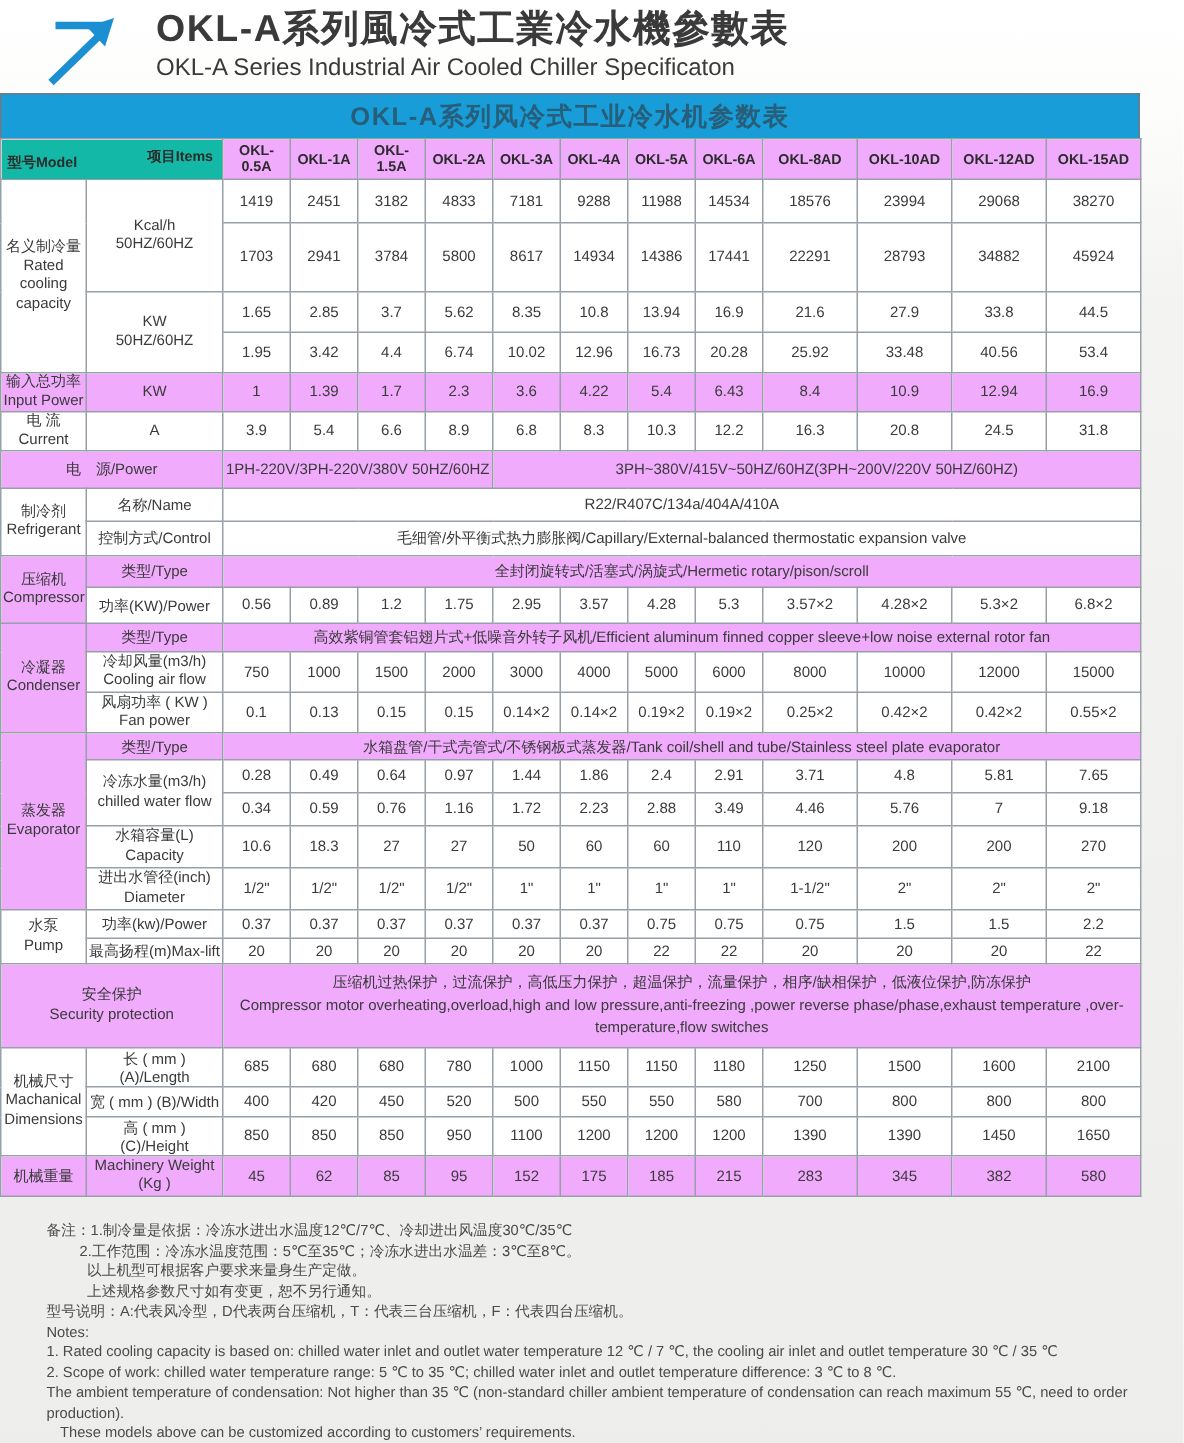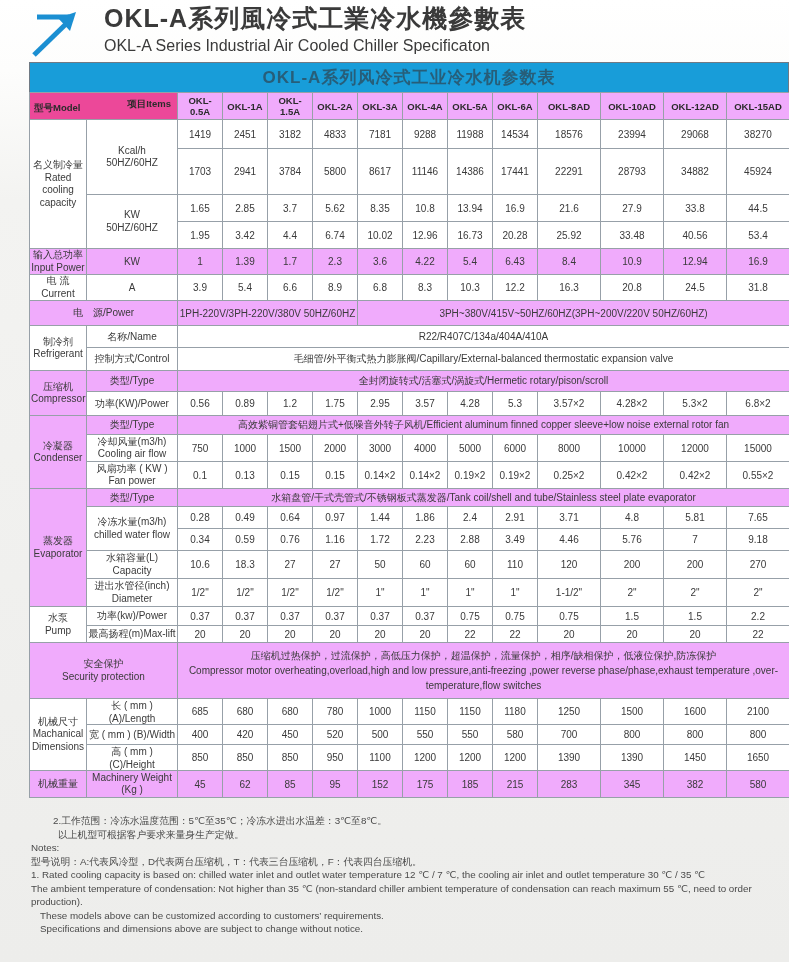--- a/index.html
+++ b/index.html
@@ -10,40 +10,40 @@
     color:#3c3c3c;
     background:linear-gradient(180deg,#ffffff 0px,#fdfdfc 70px,#f3f3f1 200px,#ededeb 100%);
   }
   
   .page-header { position:relative; height:62px; }
   .logo { position:absolute; left:27px; top:6px; }
   .titles { position:absolute; left:104px; top:2px; }
   .title-cn { font-size:25px; font-weight:700; color:#3a3a3a; letter-spacing:1px; }
   .title-en { font-size:16px; font-weight:400; color:#3a3a3a; margin-top:2px; }
   
-  .table-wrap { margin-left:29px; width:760px; }
+  .table-wrap { width:760px; }
   .tbl-title {
     height:30px; line-height:30px; text-align:center;
     background:#189dd9; color:#275e79; font-size:17px; font-weight:700;
     border:1px solid #707a84; border-bottom:none; letter-spacing:1px;
   }
   table { border-collapse:collapse; table-layout:fixed; width:760px; background:#fff; border:1px solid #707a84; }
   td,th { border:1px solid #97a0a8; text-align:center; vertical-align:middle; padding:0 1px; font-size:10px; color:#3a3a3a; font-weight:400; overflow:hidden; }
   th { font-weight:600; color:#2b2b2b; font-size:9.5px; }
   tr.shade td, tr.shade th { background:#f0abfc; }
   td.sec { background:#fff; }
   .pre { white-space:pre-line; line-height:1.25; }
   .sm { font-size:10px; }
   .security-text { text-align:center; padding:5px 9px; line-height:1.5; }
   .security-text div { margin:0; }
   
   .corner { position:relative; padding:0;
     background-image:linear-gradient(to bottom right, transparent 49.3%, #97a0a8 49.3%, #97a0a8 50.7%, transparent 50.7%);
   }
-  tr.shade .corner { background-color:#ec4899; }
+  tr.shade .corner { background-color:#14b8a6; }
   .c-model { position:absolute; left:4px; bottom:4px; font-size:9.5px; font-weight:600; }
   .c-items { position:absolute; right:6px; top:5px; font-size:9.5px; font-weight:600; }
   
   .notes { margin:16px 0 0 31px; width:748px; font-size:9.8px; line-height:13.5px; color:#4a4a4a; }
   .ind1 { padding-left:22px; }
   .ind2 { padding-left:27px; }
   .ind-en { padding-left:9px; }
 </style>
 </head>
 <body>
@@ -110,21 +110,21 @@
           <td>23994</td>
           <td>29068</td>
           <td>38270</td>
         </tr>
       <tr style="height:46px">
           <td>1703</td>
           <td>2941</td>
           <td>3784</td>
           <td>5800</td>
           <td>8617</td>
-          <td>11146</td>
+          <td>14934</td>
           <td>14386</td>
           <td>17441</td>
           <td>22291</td>
           <td>28793</td>
           <td>34882</td>
           <td>45924</td>
         </tr>
       <tr style="height:27px">
         <td rowspan="2" class="pre">KW
 50HZ/60HZ</td>
@@ -445,22 +445,25 @@
           <td>283</td>
           <td>345</td>
           <td>382</td>
           <td>580</td>
         </tr>
     </tbody>
   </table>
 </div>
 
 <div class="notes">
+  <div>备注：1.制冷量是依据：冷冻水进出水温度12℃/7℃、冷却进出风温度30℃/35℃</div>
   <div class="ind1">2.工作范围：冷冻水温度范围：5℃至35℃；冷冻水进出水温差：3℃至8℃。</div>
   <div class="ind2">以上机型可根据客户要求来量身生产定做。</div>
+  <div class="ind2">上述规格参数尺寸如有变更，恕不另行通知。</div>
+  <div>型号说明：A:代表风冷型，D代表两台压缩机，T：代表三台压缩机，F：代表四台压缩机。</div>
   <div>Notes:</div>
-  <div>型号说明：A:代表风冷型，D代表两台压缩机，T：代表三台压缩机，F：代表四台压缩机。</div>
   <div>1. Rated cooling capacity is based on: chilled water inlet and outlet water temperature 12 ℃ / 7 ℃, the cooling air inlet and outlet temperature 30 ℃ / 35 ℃</div>
+  <div>2. Scope of work: chilled water temperature range: 5 ℃ to 35 ℃; chilled water inlet and outlet temperature difference: 3 ℃ to 8 ℃.</div>
   <div>The ambient temperature of condensation: Not higher than 35 ℃ (non-standard chiller ambient temperature of condensation can reach maximum 55 ℃, need to order production).</div>
   <div class="ind-en">These models above can be customized according to customers’  requirements.</div>
   <div class="ind-en">Specifications and dimensions above are subject to change without notice.</div>
 
 </div>
 
 </body></html>

